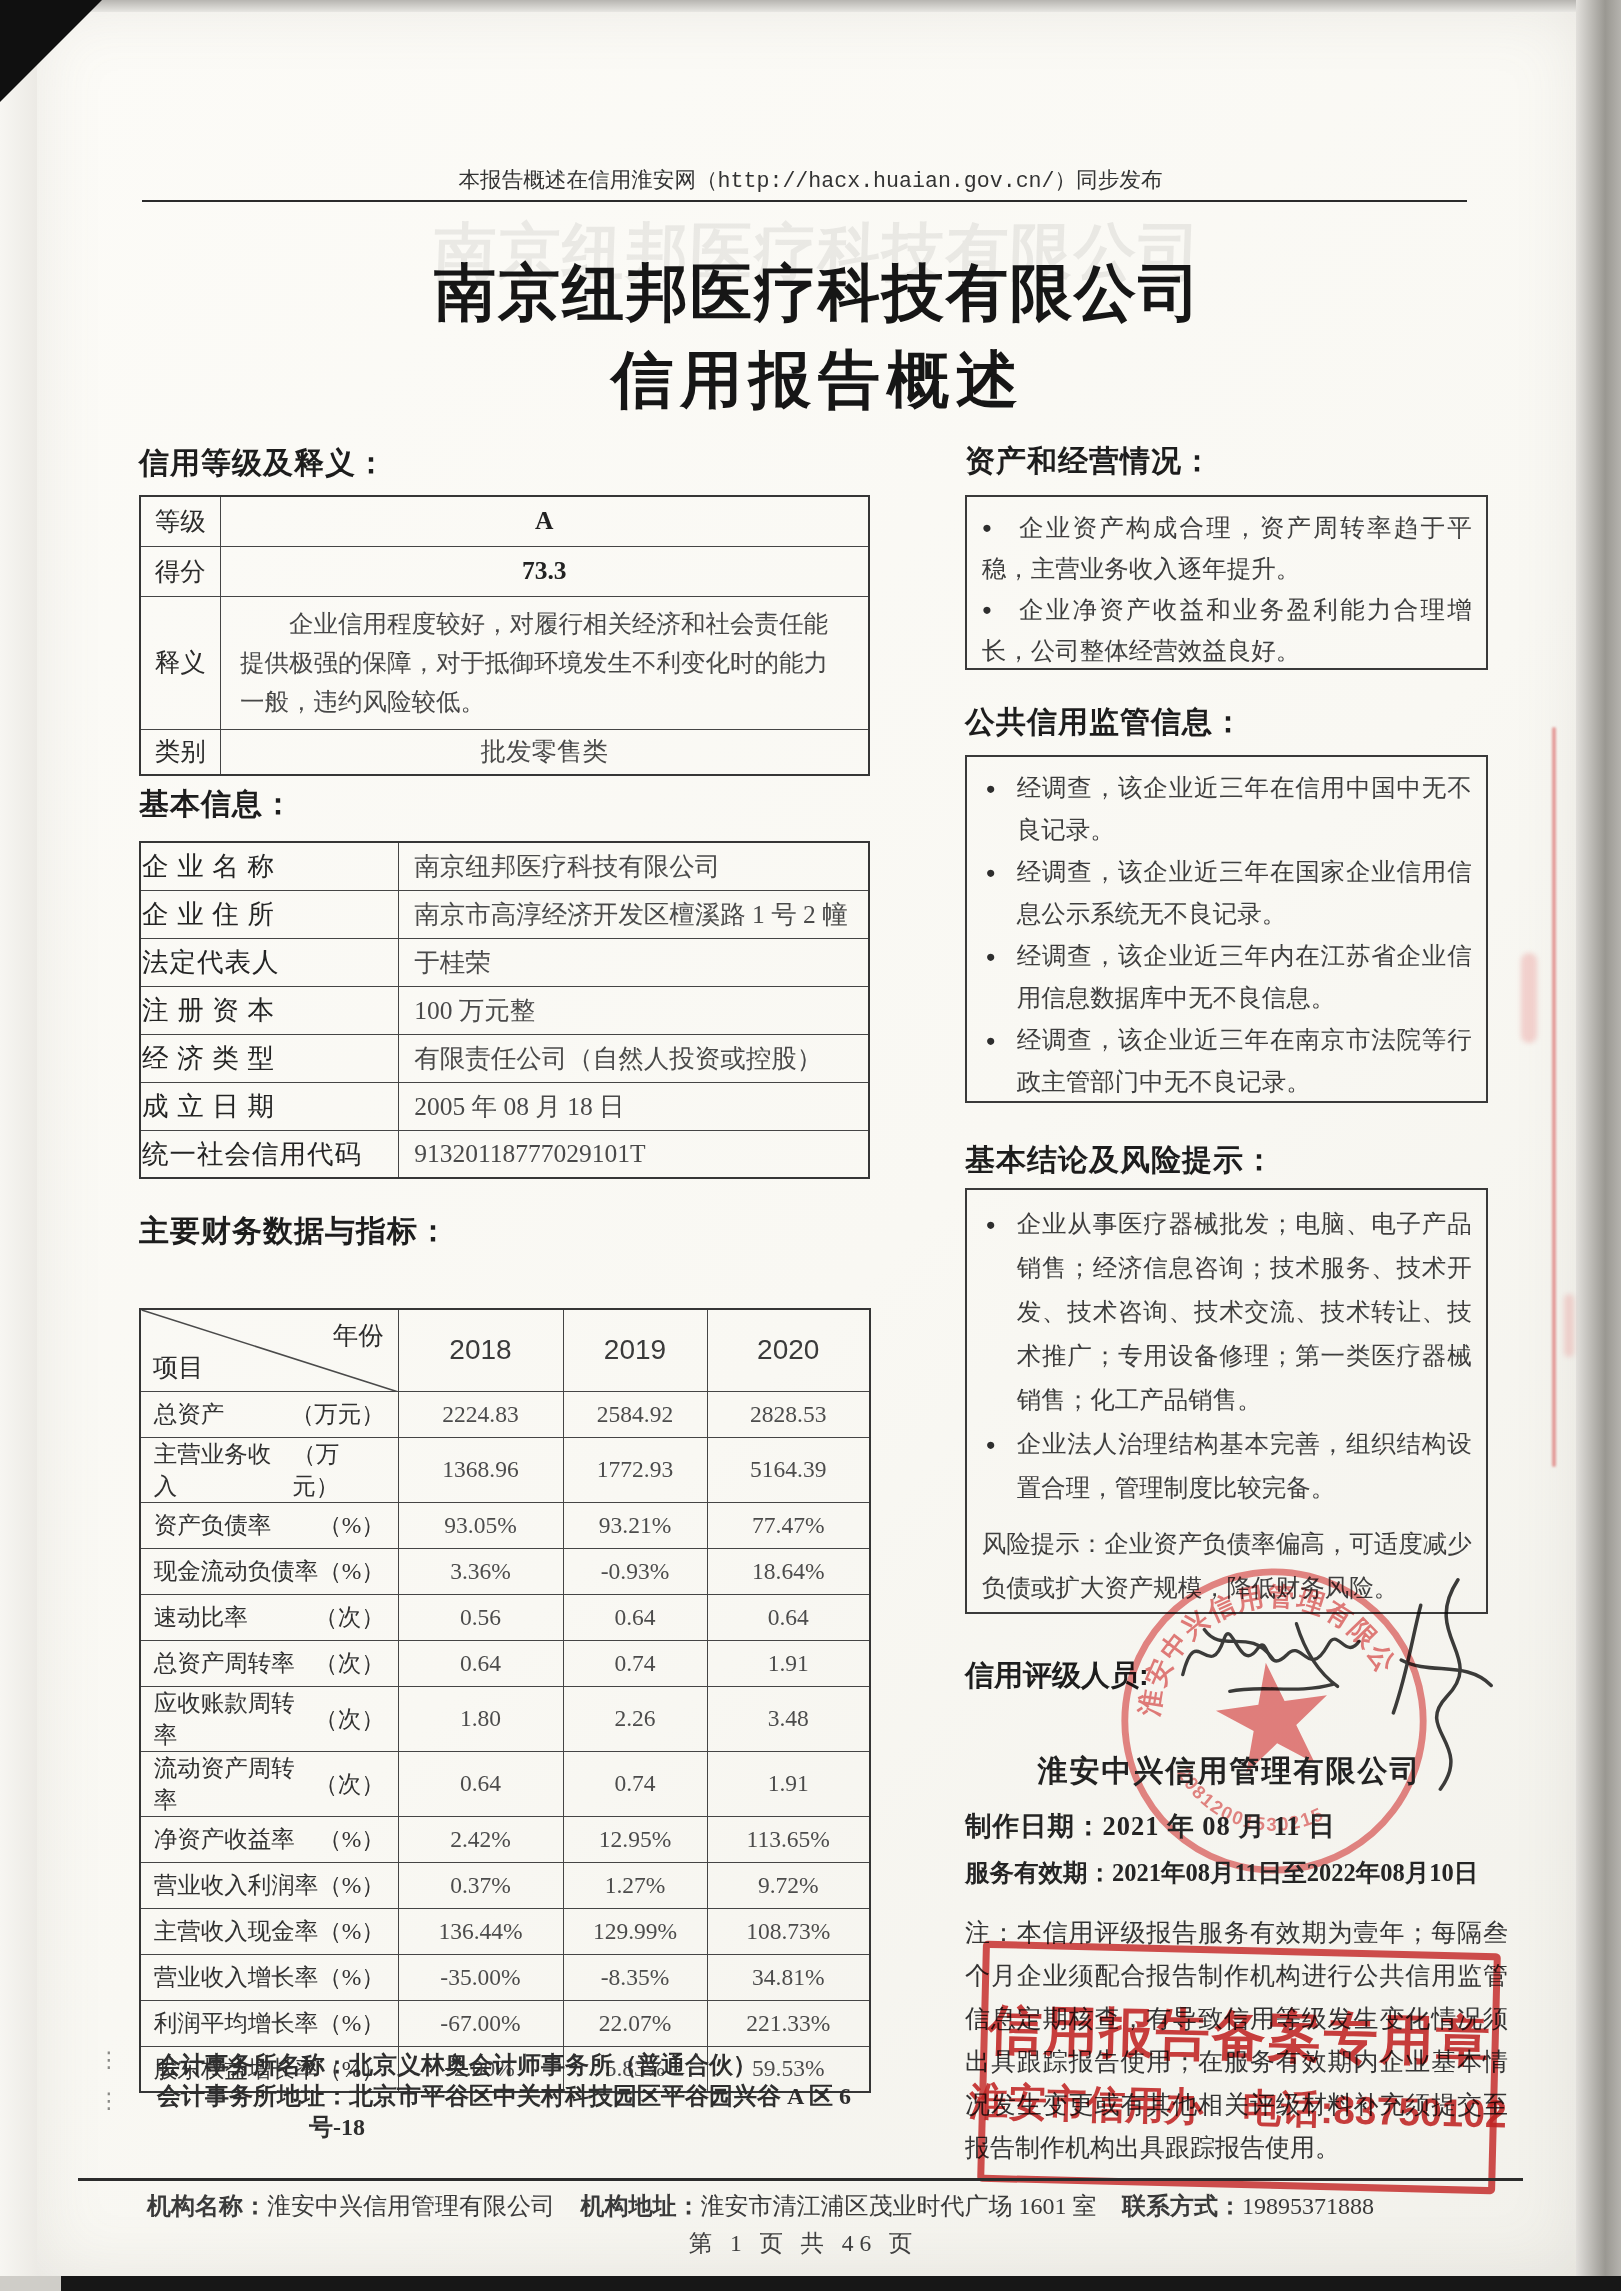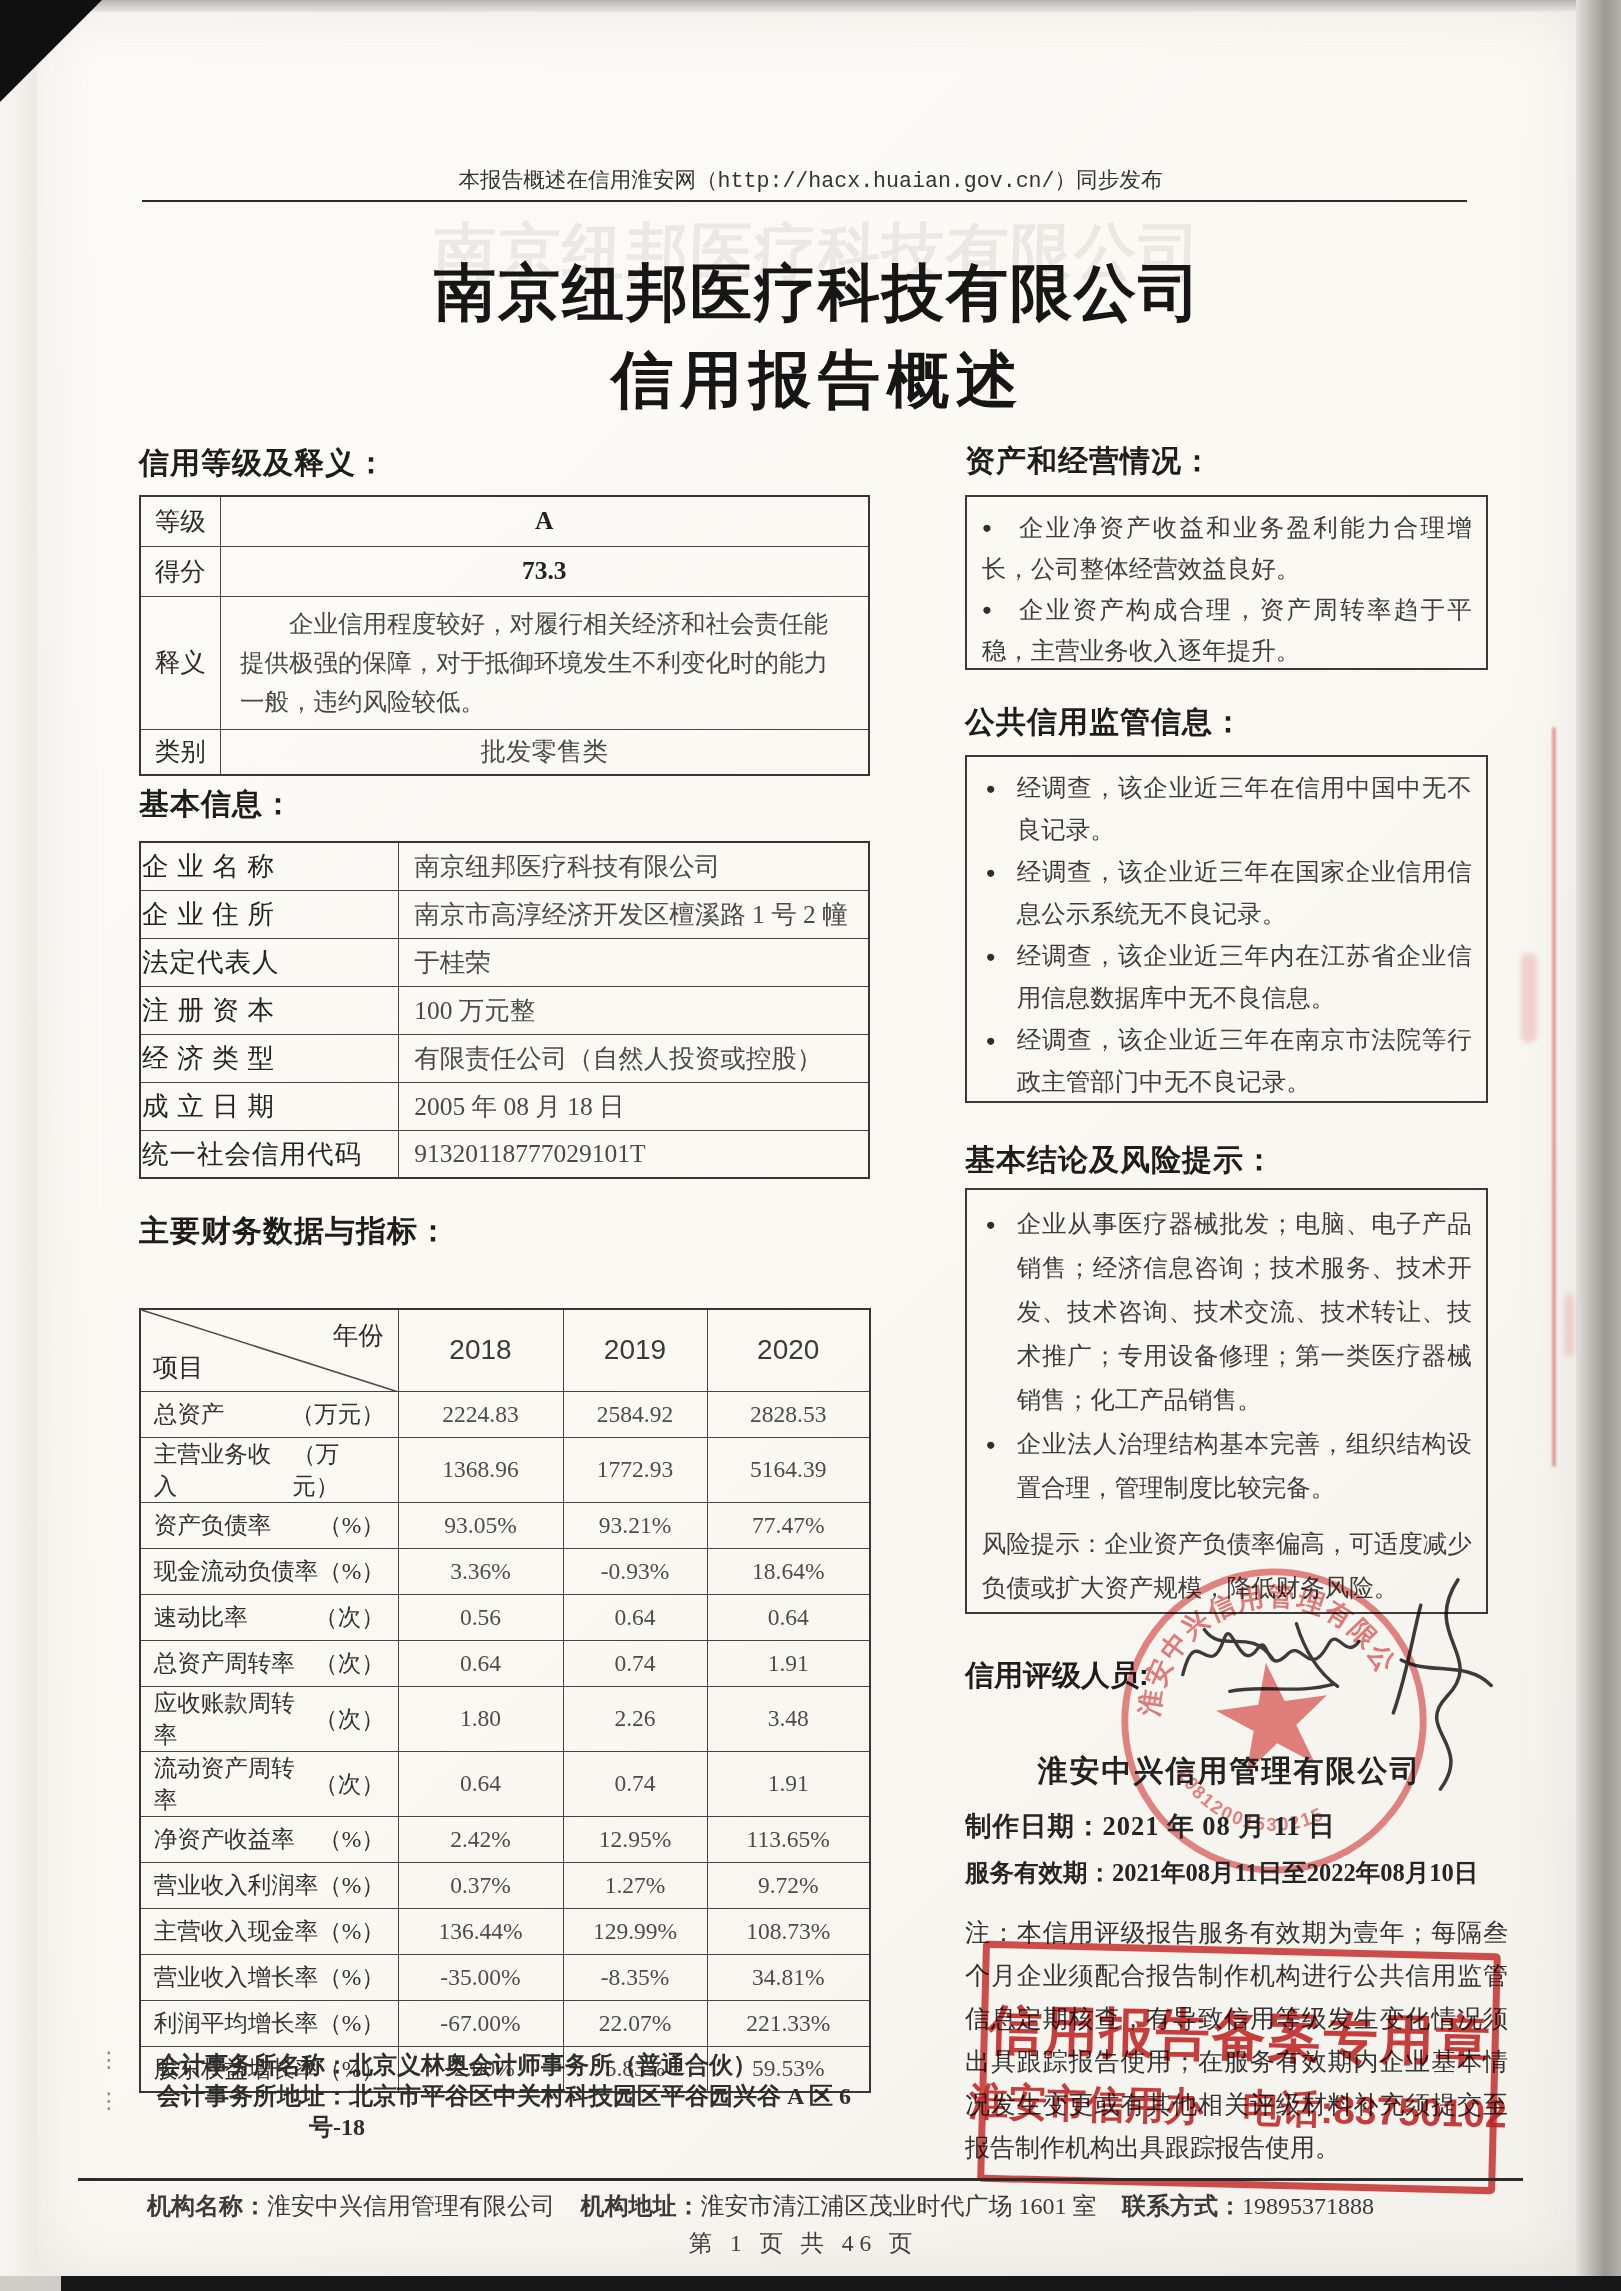--- a/index.html
+++ b/index.html
@@ -358,22 +358,22 @@
 
   <div class="abs acct-line" style="top:2049px;">会计事务所名称：北京义林奥会计师事务所（普通合伙）</div>
   <div class="abs acct-line" style="top:2080px;">会计事务所地址：北京市平谷区中关村科技园区平谷园兴谷 A 区 6</div>
   <div class="abs acct-line" style="left:309px;top:2111px;">号-18</div>
 
   <div class="abs margin-mark" style="top:2047px;">⋮</div>
   <div class="abs margin-mark" style="top:2088px;">⋮</div>
 
   <div class="abs sec-h" style="left:965px;top:441px;">资产和经营情况：</div>
   <div class="abs rbox" style="left:965px;top:495px;width:490px;height:156px;padding:9.8px 14.7px 4.9px;line-height:41px;">
+    <p class="b-flush"><span class="dot">●</span><span>企业资产构成合理，资产周转率趋于平稳，主营业务收入逐年提升。</span></p>
     <p class="b-flush"><span class="dot">●</span><span>企业净资产收益和业务盈利能力合理增长，公司整体经营效益良好。</span></p>
-    <p class="b-flush"><span class="dot">●</span><span>企业资产构成合理，资产周转率趋于平稳，主营业务收入逐年提升。</span></p>
   </div>
 
   <div class="abs sec-h" style="left:965px;top:702px;">公共信用监管信息：</div>
   <div class="abs rbox" style="left:965px;top:755px;width:490px;height:329px;padding:9.8px 14.7px 4.9px;line-height:42px;">
     <p class="b-hang"><span class="dot">●</span><span>经调查，该企业近三年在信用中国中无不良记录。</span></p>
     <p class="b-hang"><span class="dot">●</span><span>经调查，该企业近三年在国家企业信用信息公示系统无不良记录。</span></p>
     <p class="b-hang"><span class="dot">●</span><span>经调查，该企业近三年内在江苏省企业信用信息数据库中无不良信息。</span></p>
     <p class="b-hang"><span class="dot">●</span><span>经调查，该企业近三年在南京市法院等行政主管部门中无不良记录。</span></p>
   </div>
 

